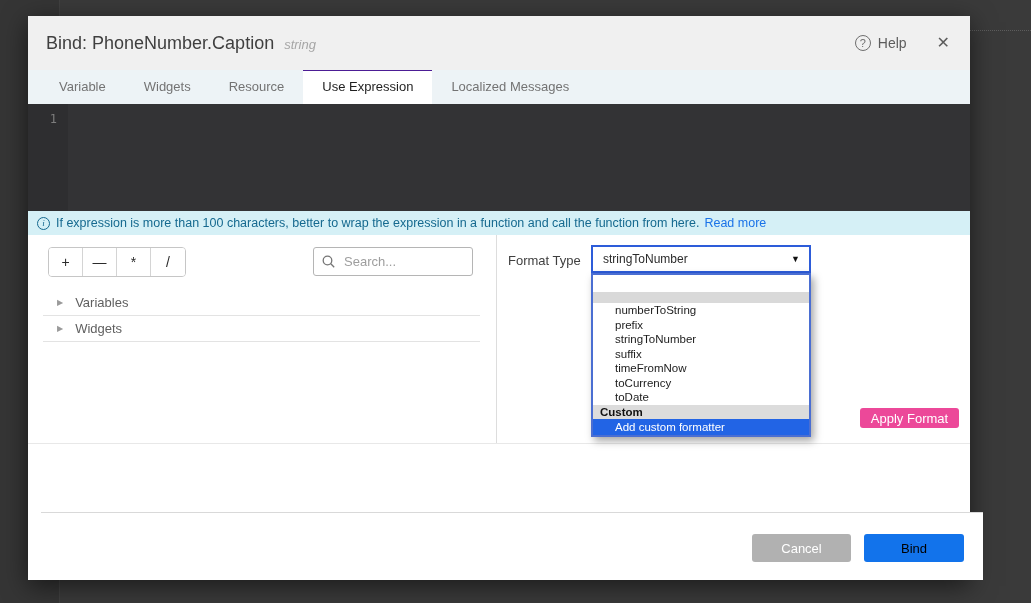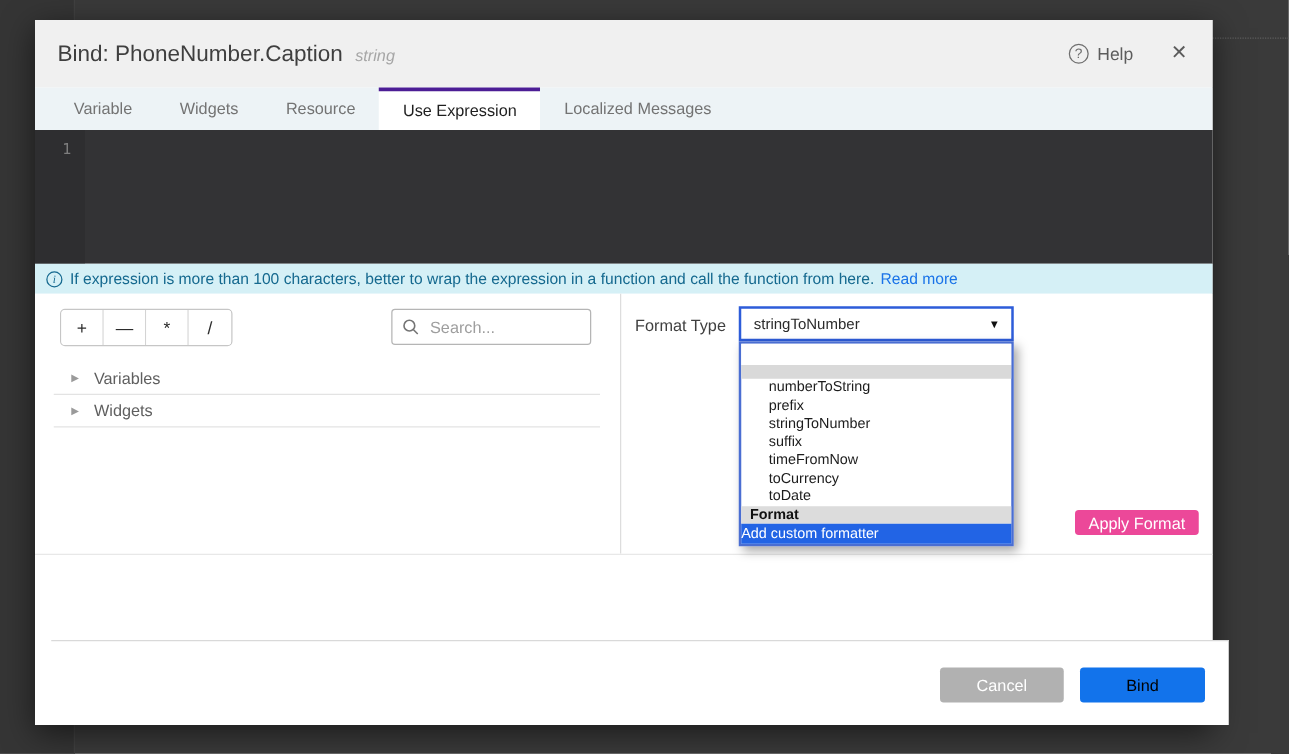--- a/index.html
+++ b/index.html
@@ -25,21 +25,21 @@
   .hdr-right { position:absolute; right:20px; top:0; height:54px; display:flex; align-items:center; gap:16px; }
   .help-wrap { display:flex; align-items:center; gap:7px; cursor:pointer; }
   .help-circle { width:16px; height:16px; border:1px solid #6f6f6f; border-radius:50%;
     display:flex; align-items:center; justify-content:center; font-size:11px; color:#6f6f6f; }
   .help-label { font-size:14px; color:#5c5c5c; }
   .close-x { font-size:16px; color:#5c5c5c; cursor:pointer; margin-left:14px; line-height:1; }
 
   
   .tabbar { position:absolute; left:0; top:54px; width:942px; height:34px; background:#edf3f6; display:flex; padding-left:12px; }
   .tab { height:34px; line-height:34px; padding:0 19px; font-size:13px; color:#737373; cursor:pointer; white-space:nowrap; }
-  .tab.active { background:#ffffff; color:#1f1f1f; border-top:3px solid #4c1d95; line-height:31px; }
+  .tab.active { background:#ffffff; color:#1f1f1f; border-top:1px solid #4c1d95; line-height:31px; }
 
   
   .editor { position:absolute; left:0; top:88px; width:942px; height:107px; background:#333335; }
   .gutter { position:absolute; left:0; top:0; width:40px; height:107px; background:#2e2e30; }
   .lineno { position:absolute; right:11px; top:8px; font-family:"DejaVu Sans Mono", monospace; font-size:12px; color:#7d7d7d; }
   .codeline { position:absolute; left:46px; top:7px; font-family:"DejaVu Sans Mono", monospace; font-size:13px; color:#ececec; white-space:pre; }
   .caret { display:inline-block; width:5px; height:14px; vertical-align:-2px; margin-left:1px; }
 
   
   .infobar { position:absolute; left:0; top:195px; width:942px; height:24px; background:#d5f0f6;
@@ -76,21 +76,21 @@
     border:2px solid #2d5cd9; display:flex; align-items:center; cursor:pointer; }
   .fmt-select-value { font-size:12px; color:#2b2b2b; padding-left:10px; flex:1; }
   .fmt-select-arrow { font-size:9px; color:#111; padding-right:9px; }
 
   .dropdown { position:absolute; left:563px; top:38px; width:220px; background:#ffffff;
     border:2px solid #4a6ed2; box-shadow:3px 4px 8px rgba(0,0,0,0.35); z-index:10; }
   .dd-blank { height:17px; background:#fff; cursor:pointer; }
   .dd-grayband { height:11px; background:#d9d9d9; cursor:pointer; }
   .dd-opt { height:14.5px; line-height:14.5px; font-size:11.5px; color:#1c1c1c; padding-left:22px; cursor:pointer; white-space:nowrap; }
   .dd-group { height:14px; line-height:14px; font-size:11.5px; font-weight:bold; color:#111; background:#dcdcdc; padding-left:7px; }
-  .dd-highlight { height:16px; line-height:16px; font-size:11.5px; color:#ffffff; background:#2264e5; cursor:pointer; }
+  .dd-highlight { height:16px; line-height:16px; font-size:11.5px; color:#ffffff; background:#2264e5; padding-left:22px; cursor:pointer; }
 
   .apply-btn { position:absolute; left:832px; top:173px; width:99px; height:20px; border:none; border-radius:3px;
     background:#ec4899; color:#fff; font-size:13px; cursor:pointer; font-family:Liberation Sans, sans-serif; }
 
   
   .empty-sec { position:absolute; left:0; top:427px; width:942px; height:69px; border-top:1px solid #e8e8e8; background:#fff; }
   .footer { position:absolute; left:0; top:496px; width:942px; height:68px; border-top:1px solid #d9d9d9; background:#fff;margin-left:13px; }
   .cancel-btn { position:absolute; left:711px; top:21px; width:99px; height:28px; border:none; border-radius:3px;
     background:#b1b1b1; color:#fff; font-size:13px; cursor:pointer; font-family:"Liberation Sans", sans-serif; }
   .bind-btn { position:absolute; left:823px; top:21px; width:100px; height:28px; border:none; border-radius:3px;
@@ -177,21 +177,21 @@
     <div class="dropdown">
       <div class="dd-blank"></div>
       <div class="dd-grayband"></div>
       <div class="dd-opt">numberToString</div>
       <div class="dd-opt">prefix</div>
       <div class="dd-opt">stringToNumber</div>
       <div class="dd-opt">suffix</div>
       <div class="dd-opt">timeFromNow</div>
       <div class="dd-opt">toCurrency</div>
       <div class="dd-opt">toDate</div>
-      <div class="dd-group">Format</div>
+      <div class="dd-group">Custom</div>
       <div class="dd-highlight">Add custom formatter</div>
     </div>
 
     <button class="apply-btn">Apply Format</button>
   </div>
 
   <div class="empty-sec"></div>
 
   <div class="footer">
     <button class="cancel-btn">Cancel</button>

